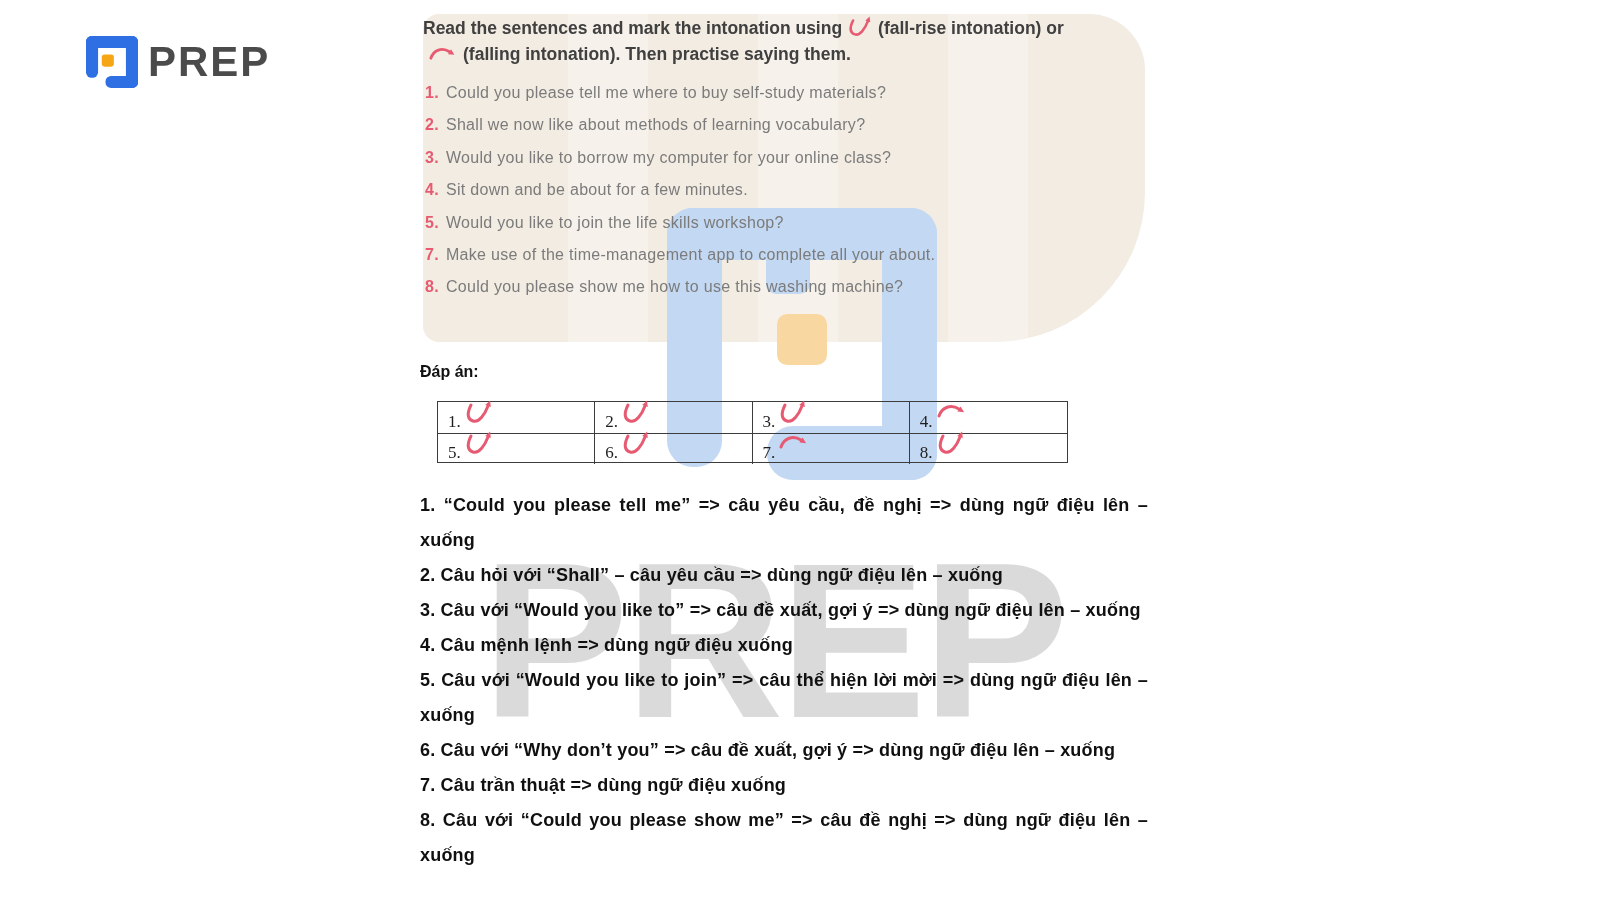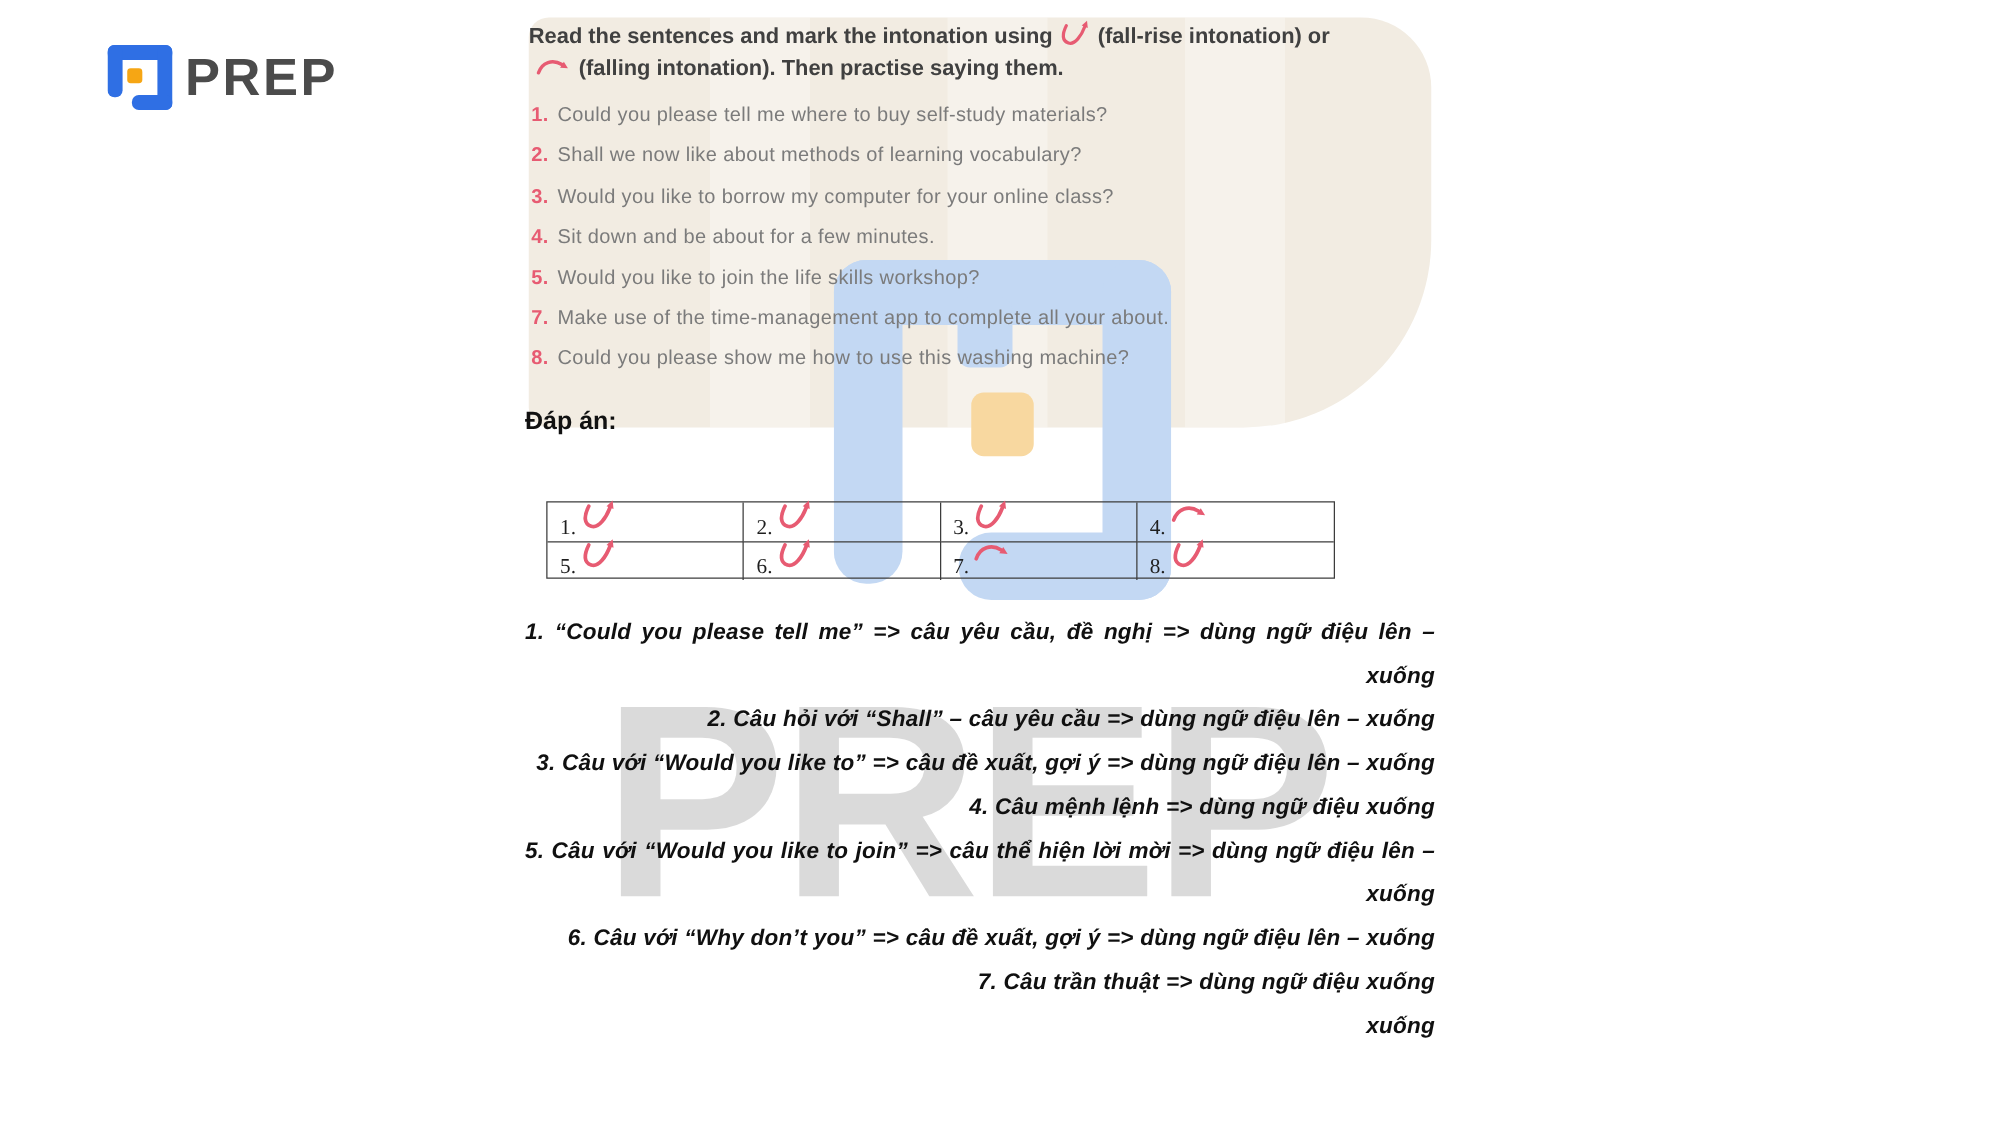--- a/index.html
+++ b/index.html
@@ -30,39 +30,39 @@
   }
   
   .instruction{position:absolute;left:423px;top:15px;width:740px;z-index:2;
     font-size:17.5px;font-weight:700;color:#404040;line-height:26px;}
   .instr-arrow{vertical-align:-5px;margin:0 5px;}
   
   .sentences{position:absolute;left:425px;top:77px;width:720px;z-index:2;}
   .sentence{height:32.4px;line-height:32.4px;font-size:16px;color:#7b7b7b;letter-spacing:.3px;white-space:nowrap;}
   .s-num{color:#e75b72;font-weight:700;margin-right:7px;}
   
-  .answers-heading{position:absolute;left:420px;top:326px;z-index:2;
-    font-size:20px;font-weight:700;color:#111;}
+  .answers-heading{position:absolute;left:420px;top:363px;z-index:2;
+    font-size:16px;font-weight:700;color:#111;}
   .answers-table{
     position:absolute;left:437px;top:401px;width:631px;height:62px;z-index:2;
     display:grid;grid-template-columns:repeat(4,1fr);grid-template-rows:31px 31px;
     border:1.6px solid #3c3c3c;box-sizing:border-box;
   }
   .cell{position:relative;display:flex;align-items:flex-end;padding:0 0 3px 10px;
     border-right:1.4px solid #3c3c3c;box-sizing:border-box;overflow:visible;}
   .cell:nth-child(4n){border-right:none;}
   .cell:nth-child(n+5){border-top:1.4px solid #3c3c3c;}
   .cell-num{font-family:"Liberation Serif", serif;font-size:17px;color:#1f1f1f;line-height:1;}
   .arr{display:none;margin-left:3px;transform:translateY(-4px);}
   .int-fall-rise .arr-rise{display:block;}
   .int-falling .arr-fall{display:block;transform:translateY(-7px);}
   
   .explanations{position:absolute;left:420px;top:488px;width:728px;z-index:2;
-    font-size:18px;font-weight:600;color:#101010;letter-spacing:.2px;font-style:italic;}
-  .exp-line{line-height:35px;height:35px;white-space:nowrap;text-align:right;}
+    font-size:18px;font-weight:600;color:#101010;letter-spacing:.2px;}
+  .exp-line{line-height:35px;height:35px;white-space:nowrap;}
   .exp-line.justify{white-space:normal;text-align:justify;text-align-last:justify;}
 </style>
 </head>
 <body>
 
 <div class="scan-panel">
   <div class="scan-stripe stripe-a"></div>
   <div class="scan-stripe stripe-b"></div>
   <div class="scan-stripe stripe-c"></div>
 </div>
@@ -174,14 +174,15 @@
 <div class="explanations">
   <div class="exp-line justify">1. “Could you please tell me” =&gt; câu yêu cầu, đề nghị =&gt; dùng ngữ điệu lên –</div>
   <div class="exp-line">xuống</div>
   <div class="exp-line">2. Câu hỏi với “Shall” – câu yêu cầu =&gt; dùng ngữ điệu lên – xuống</div>
   <div class="exp-line">3. Câu với “Would you like to” =&gt; câu đề xuất, gợi ý =&gt; dùng ngữ điệu lên – xuống</div>
   <div class="exp-line">4. Câu mệnh lệnh =&gt; dùng ngữ điệu xuống</div>
   <div class="exp-line justify">5. Câu với “Would you like to join” =&gt; câu thể hiện lời mời =&gt; dùng ngữ điệu lên –</div>
   <div class="exp-line">xuống</div>
   <div class="exp-line">6. Câu với “Why don’t you” =&gt; câu đề xuất, gợi ý =&gt; dùng ngữ điệu lên – xuống</div>
   <div class="exp-line">7. Câu trần thuật =&gt; dùng ngữ điệu xuống</div>
+  <div class="exp-line justify">8. Câu với “Could you please show me” =&gt; câu đề nghị =&gt; dùng ngữ điệu lên –</div>
   <div class="exp-line">xuống</div>
 </div>
 
 </body></html>

